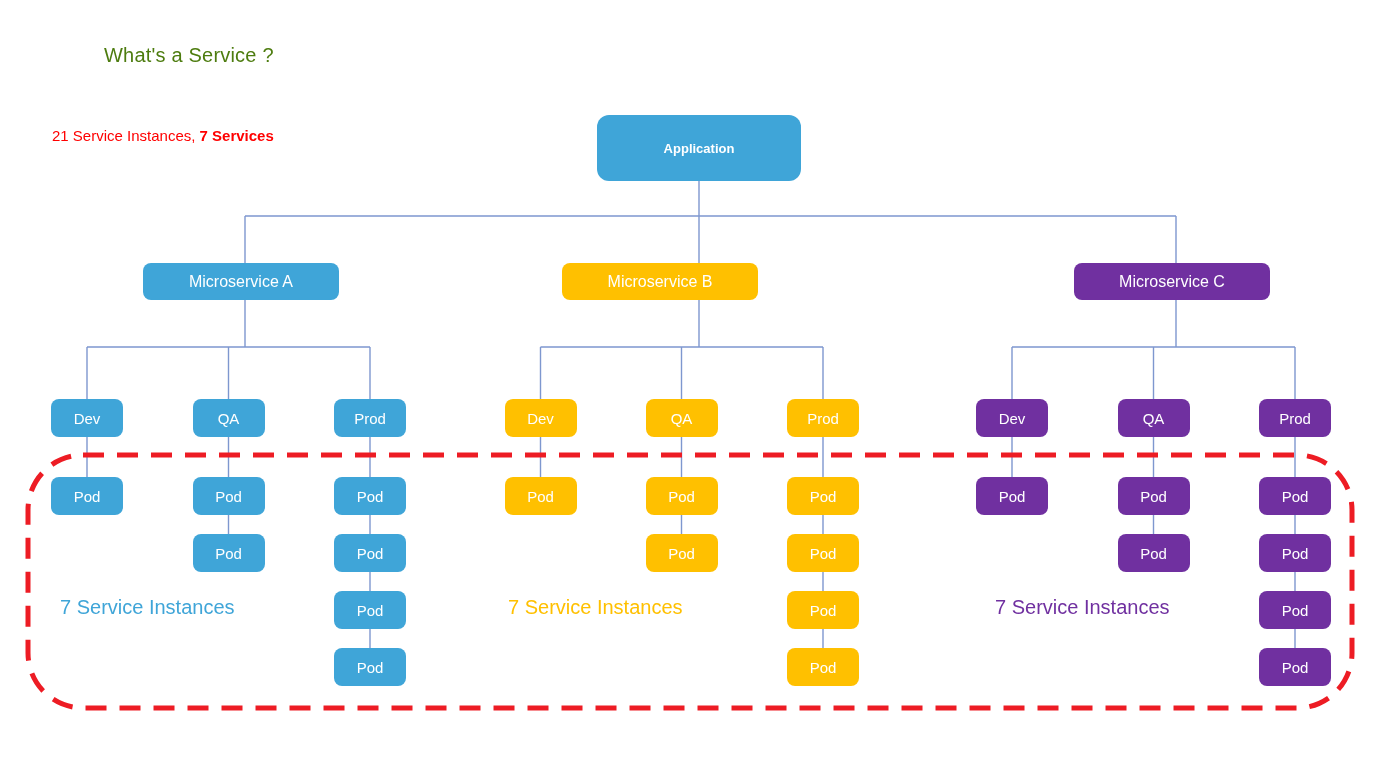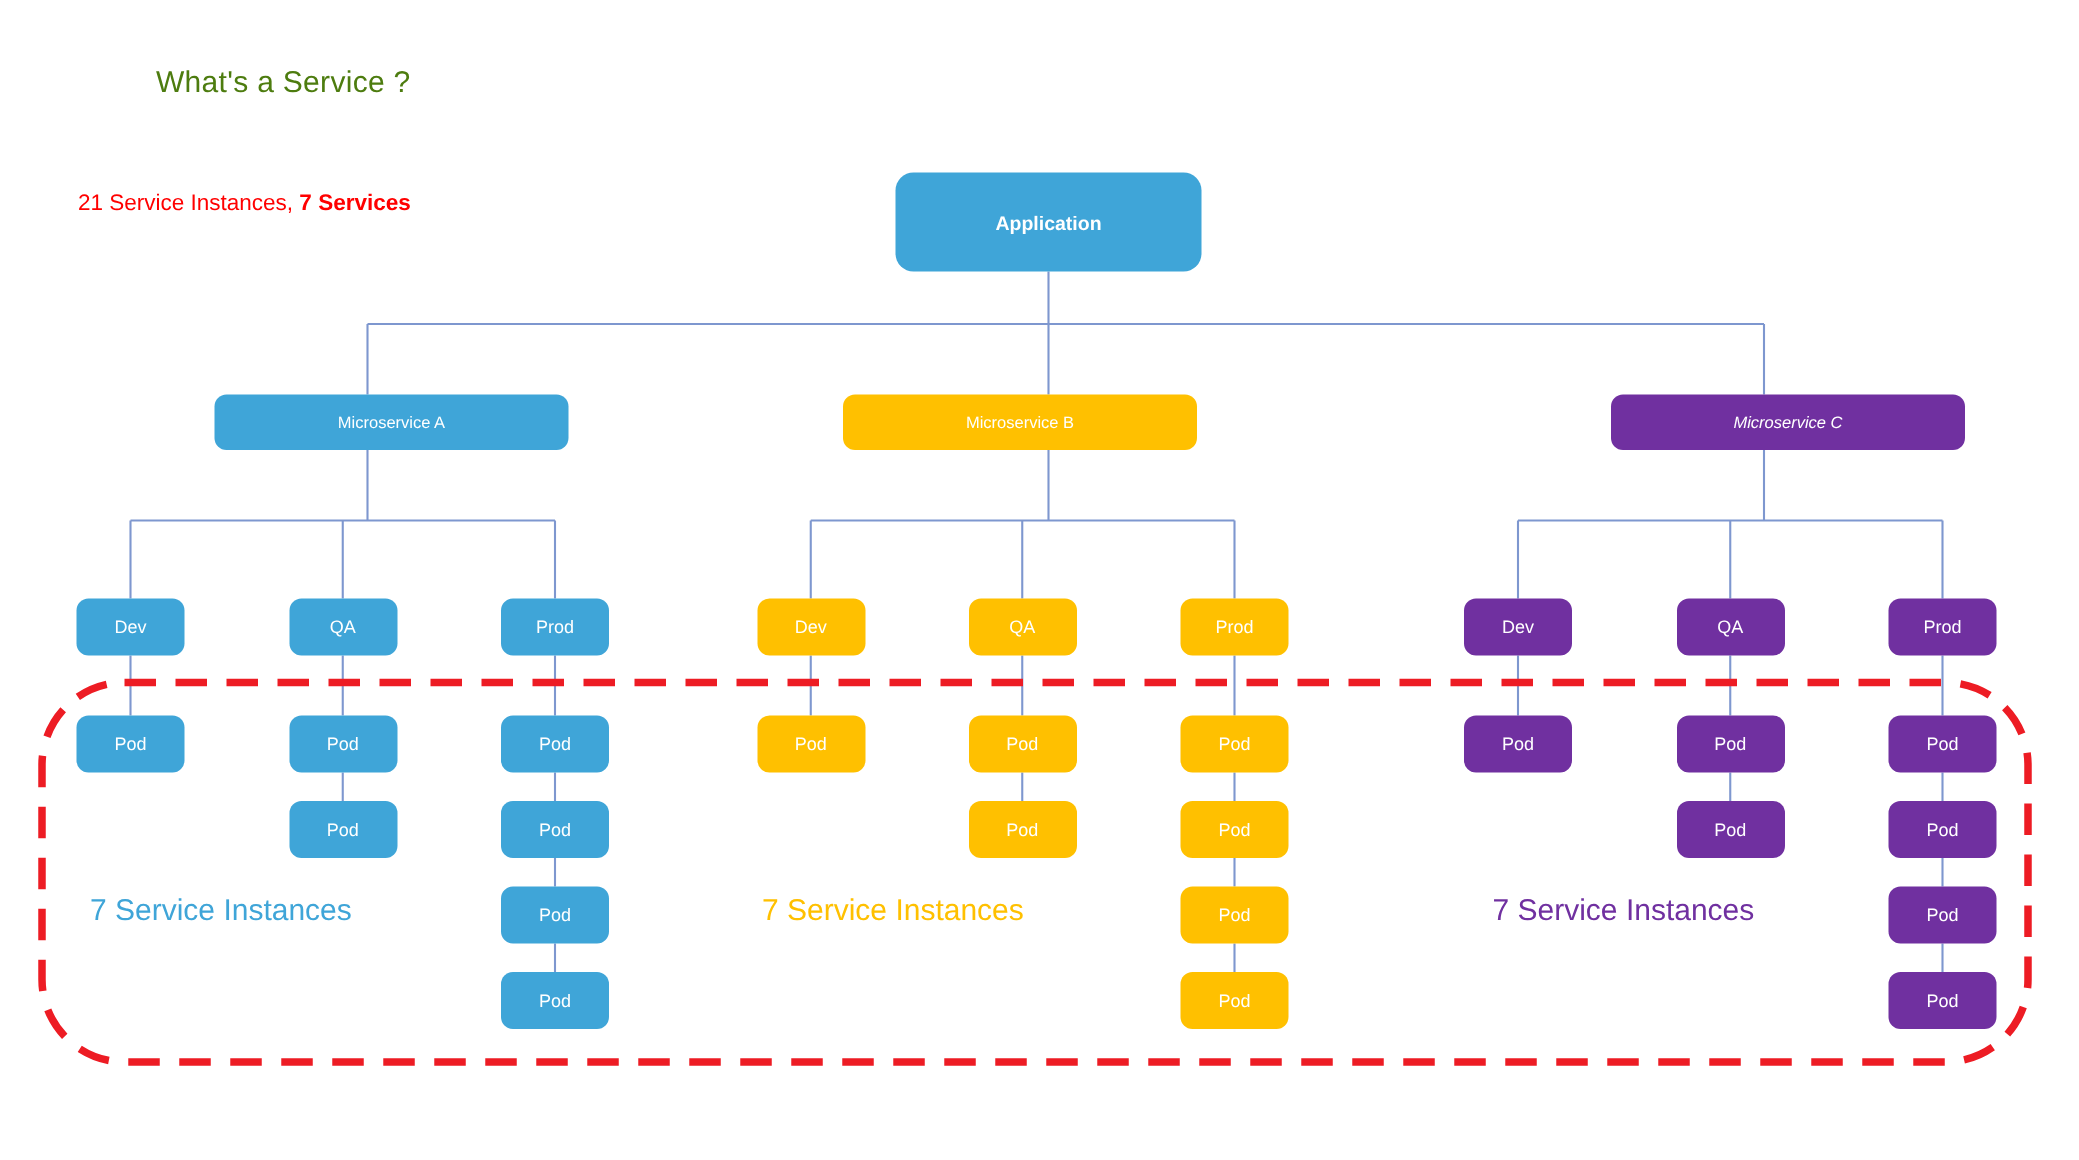--- a/index.html
+++ b/index.html
@@ -54,28 +54,28 @@
     left: 597px;
     top: 115px;
     width: 204px;
     height: 66px;
     border-radius: 12px;
     font-size: 13px;
     font-weight: 700;
   }
   .service-box {
     top: 263px;
-    width: 236px;
+    width: 196px;
     height: 37px;
-    font-size: 11px;
+    font-size: 16px;
   }
   .env-box, .pod-box {
     width: 72px;
     height: 38px;
-    font-size: 12px;
+    font-size: 15px;
   }
   .instances-note {
     position: absolute;
     top: 596px;
     font-size: 20px;
     z-index: 2;
     white-space: nowrap;
   }
 </style>
 </head>
@@ -111,21 +111,21 @@
     <div class="box pod-box" style="left: 504.5px; top: 477px; background: rgb(255, 192, 0);">Pod</div>
     <div class="box env-box" style="left: 645.5px; top: 399px; background: rgb(255, 192, 0);">QA</div>
     <div class="box pod-box" style="left: 645.5px; top: 477px; background: rgb(255, 192, 0);">Pod</div>
     <div class="box pod-box" style="left: 645.5px; top: 534px; background: rgb(255, 192, 0);">Pod</div>
     <div class="box env-box" style="left: 787px; top: 399px; background: rgb(255, 192, 0);">Prod</div>
     <div class="box pod-box" style="left: 787px; top: 477px; background: rgb(255, 192, 0);">Pod</div>
     <div class="box pod-box" style="left: 787px; top: 534px; background: rgb(255, 192, 0);">Pod</div>
     <div class="box pod-box" style="left: 787px; top: 591px; background: rgb(255, 192, 0);">Pod</div>
     <div class="box pod-box" style="left: 787px; top: 648px; background: rgb(255, 192, 0);">Pod</div>
     <div class="instances-note" style="left: 508px; color: rgb(255, 192, 0);">7 Service Instances</div>
-    <div class="box service-box" style="left: 1074px; top: 263px; background: rgb(112, 48, 160); font-style: italic;">Microservice C</div>
+    <div class="box service-box" style="left: 1074px; top: 263px; background: rgb(112, 48, 160);">Microservice C</div>
     <div class="box env-box" style="left: 976px; top: 399px; background: rgb(112, 48, 160);">Dev</div>
     <div class="box pod-box" style="left: 976px; top: 477px; background: rgb(112, 48, 160);">Pod</div>
     <div class="box env-box" style="left: 1117.5px; top: 399px; background: rgb(112, 48, 160);">QA</div>
     <div class="box pod-box" style="left: 1117.5px; top: 477px; background: rgb(112, 48, 160);">Pod</div>
     <div class="box pod-box" style="left: 1117.5px; top: 534px; background: rgb(112, 48, 160);">Pod</div>
     <div class="box env-box" style="left: 1259px; top: 399px; background: rgb(112, 48, 160);">Prod</div>
     <div class="box pod-box" style="left: 1259px; top: 477px; background: rgb(112, 48, 160);">Pod</div>
     <div class="box pod-box" style="left: 1259px; top: 534px; background: rgb(112, 48, 160);">Pod</div>
     <div class="box pod-box" style="left: 1259px; top: 591px; background: rgb(112, 48, 160);">Pod</div>
     <div class="box pod-box" style="left: 1259px; top: 648px; background: rgb(112, 48, 160);">Pod</div>

